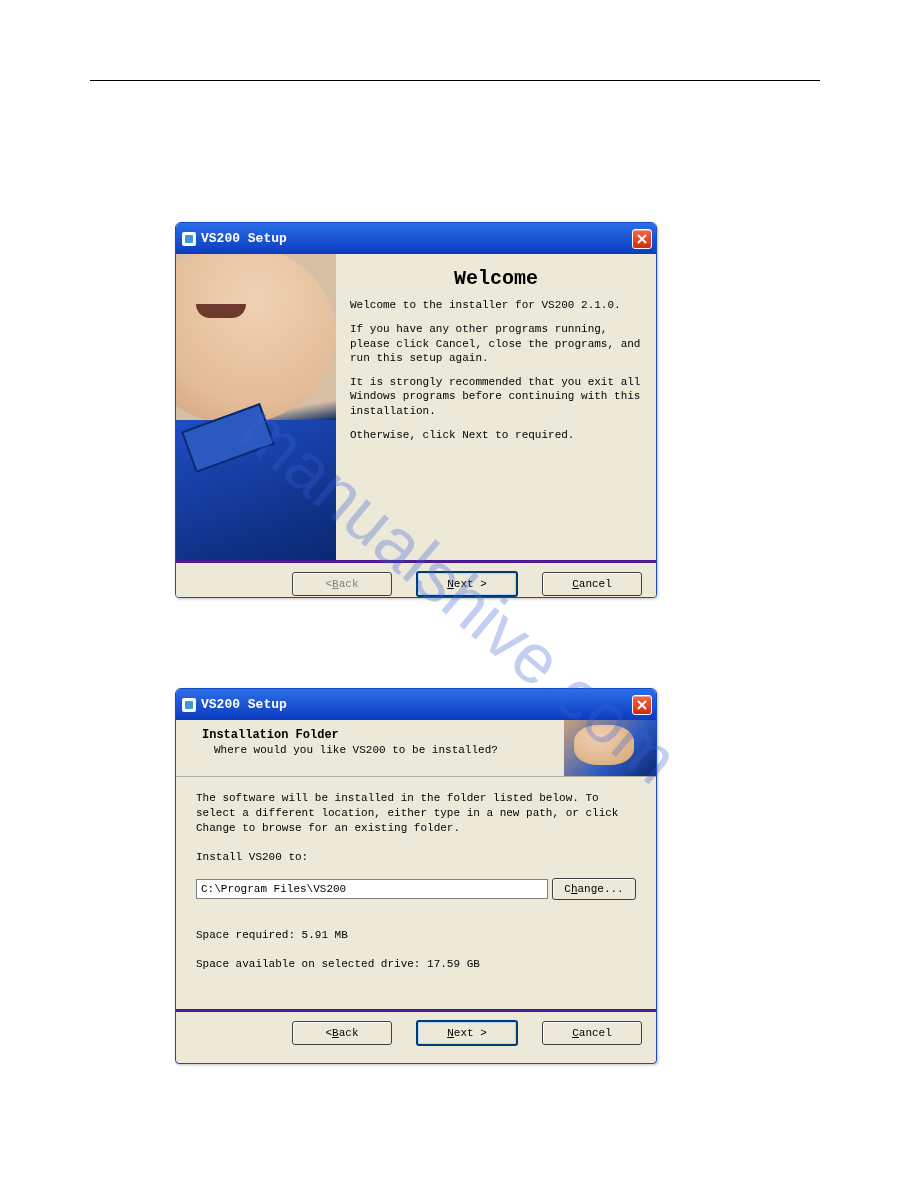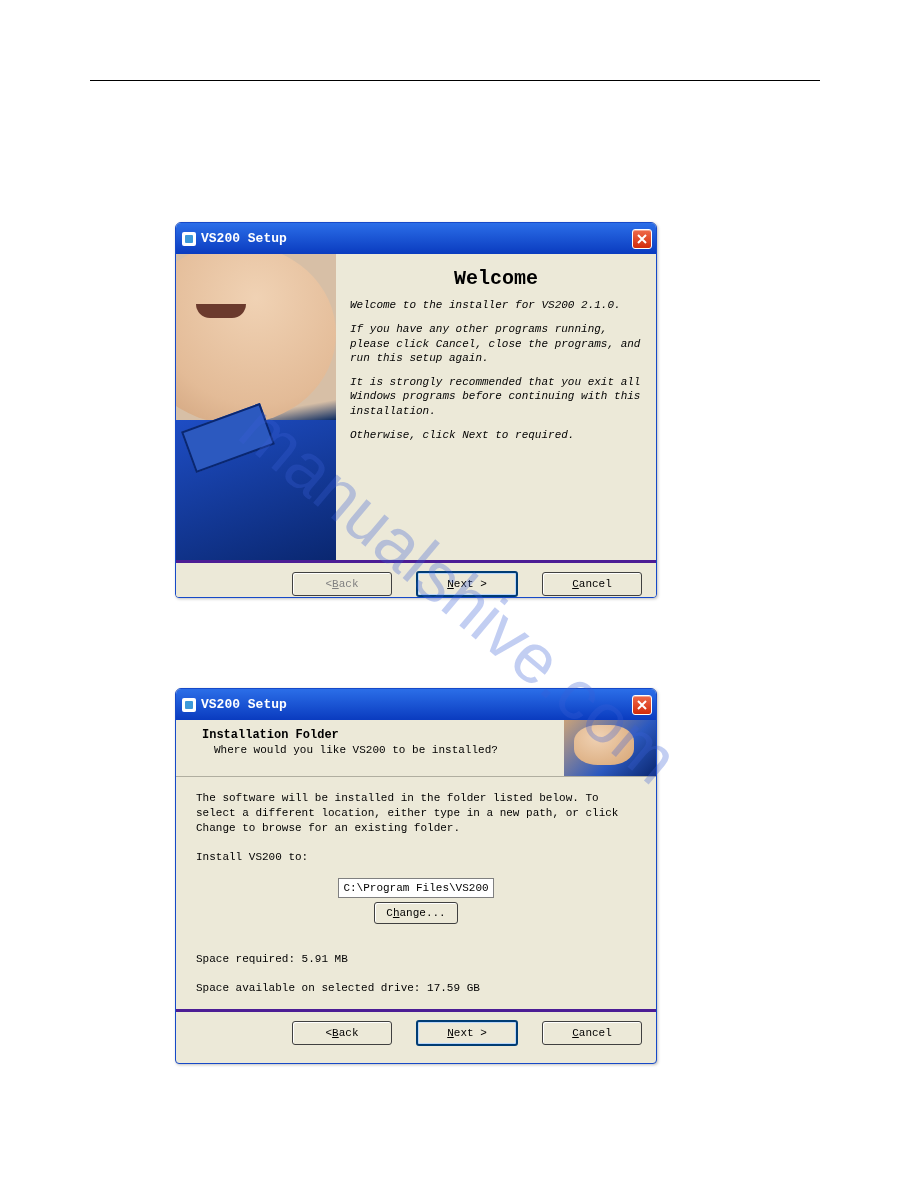--- a/index.html
+++ b/index.html
@@ -126,21 +126,21 @@
     line-height: 1.3;
     color: #000;
   }
   .content1 h2 {
     margin: 0 0 6px 0;
     font-family: "SimSun","Courier New",monospace;
     font-size: 20px;
     font-weight: bold;
     text-align: center;
   }
-  .content1 p { margin: 0 0 10px 0; font-style: italic; }
+  .content1 p { margin: 0 0 10px 0; }
   .btnbar {
     height: 42px;
     border-top: 3px solid #4c1d95;
     background: #ece9d8;
     display: flex;
     justify-content: flex-end;
     align-items: center;
     padding-right: 14px;
     gap: 24px;
   }
@@ -186,21 +186,21 @@
     border-radius: 40%;
   }
   .body2 {
     padding: 14px 20px 8px 20px;
     font-size: 11px;
     line-height: 1.35;
     height: 232px;
     box-sizing: border-box;
   }
   .body2 p { margin: 0 0 14px 0; }
-  .inputrow { display: flex; gap: 4px; align-items: center; margin-bottom: 28px; flex-direction: column; }
+  .inputrow { display: flex; gap: 4px; align-items: center; margin-bottom: 28px; }
   .path-input {
     flex: 1;
     height: 18px;
     border: 1px solid #808080;
     background: #fff;
     font-family: "Courier New",monospace;
     font-size: 11px;
     padding: 0 4px;
     line-height: 18px;
   }

